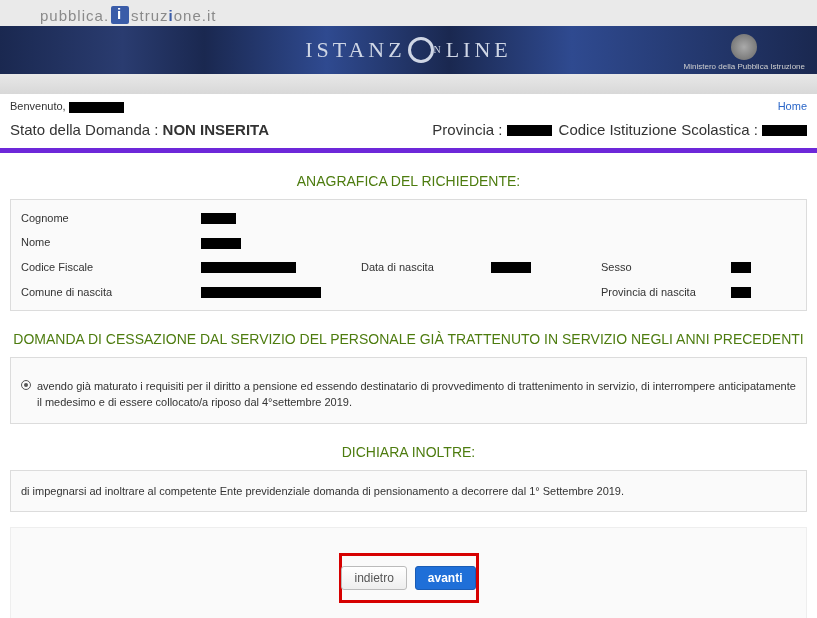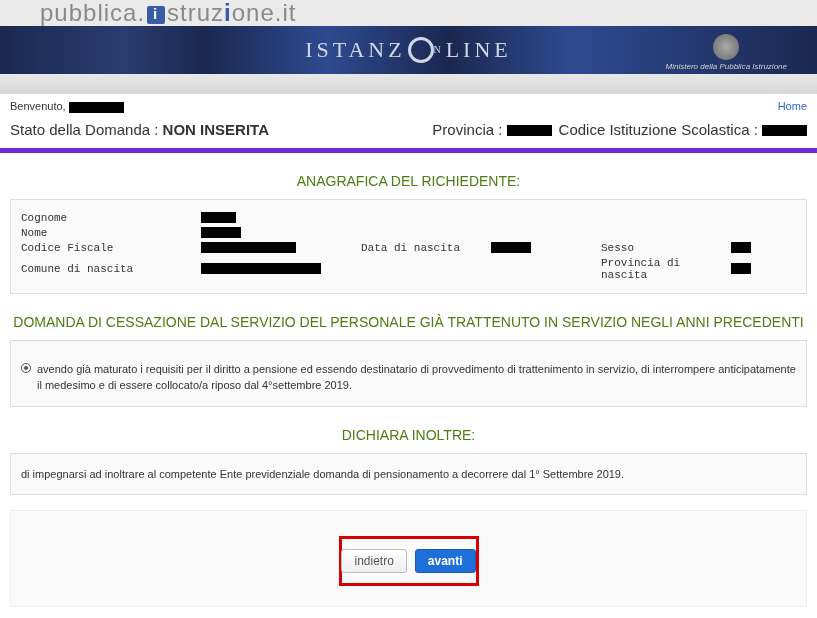--- a/index.html
+++ b/index.html
@@ -14,21 +14,21 @@
     width: 100%;
     background: #e8e8e8;
   }
   .banner-top {
     height: 26px;
     display: flex;
     align-items: center;
     padding-left: 40px;
     background: #eaeaea;
   }
-  .site-name { font-size: 24px; color: #8a8a8a; font-family: Arial; letter-spacing: 1px;}
+  .site-name { font-size: 15px; color: #8a8a8a; font-family: Arial; letter-spacing: 1px;}
   .site-name .dot { color:#8a8a8a;}
   .site-name .box {
     display:inline-block;width:18px;height:18px;background:#3a5ca8;border-radius:2px;
     position:relative;top:3px;margin:0 2px;
   }
   .site-name .box::after{
     content:"i";color:#fff;font-weight:bold;position:absolute;left:6px;top:-1px;font-size:15px;
   }
   .site-name .blue { color:#3a5ca8; font-weight:bold;}
   .site-name .it { color:#8a8a8a;}
@@ -40,21 +40,21 @@
   .banner-title {
     color:#cfd6e5;font-size:22px;letter-spacing:4px;font-family:"Times New Roman",serif;
     display:flex;align-items:center;
   }
   .banner-title .o-ring{
     display:inline-block;width:26px;height:26px;border:3px solid #cfd6e5;border-radius:50%;
     margin:0 2px;position:relative;
   }
   .banner-title .o-ring::after{content:"N";position:absolute;right:-10px;top:4px;font-size:10px;letter-spacing:0;}
   .banner-emblem{
-    position:absolute;right:30px;top:8px;color:#d0d0d0;text-align:center;font-size:8px;font-style:italic;
+    position:absolute;right:12px;top:8px;color:#d0d0d0;text-align:center;font-size:8px;
   }
   .banner-emblem .em-icon{
     width:26px;height:26px;border-radius:50%;background:radial-gradient(circle,#aaa 0%,#666 100%);
     margin:0 auto 2px;
   }
   .banner-bottom {
     height: 20px; background: linear-gradient(#e8e8e8,#d8d8d8);
   }
   .topbar {
     display:flex;justify-content:space-between;align-items:center;
@@ -72,21 +72,21 @@
 
   .section-title{
     font-size:14px;color:#4d7c0f;padding:20px 10px 10px;font-weight:normal;text-align:center;
   }
   .panel{
     border:1px solid #dcdcdc;background:#fafafa;padding:12px 10px;margin:0 10px;
   }
   .anag-grid{
     display:grid;
     grid-template-columns: 180px 160px 130px 110px 130px 80px;
-    row-gap:3px;align-items:center;font-size:11px;font-family:Liberation Mono, monospace;
+    row-gap:12px;align-items:center;font-size:11px;
   }
   .anag-grid .lab{color:#333;}
   .anag-grid .val{ }
 
   .dichiara-text{font-size:11px;line-height:1.5;}
   .radio-row{display:flex;align-items:flex-start;gap:6px;margin-top:8px;}
   .radio-dot{width:10px;height:10px;border:1px solid #555;border-radius:50%;margin-top:2px;position:relative;flex-shrink:0;}
   .radio-dot::after{content:"";position:absolute;inset:2px;background:#555;border-radius:50%;}
 
   .actions-wrap{

